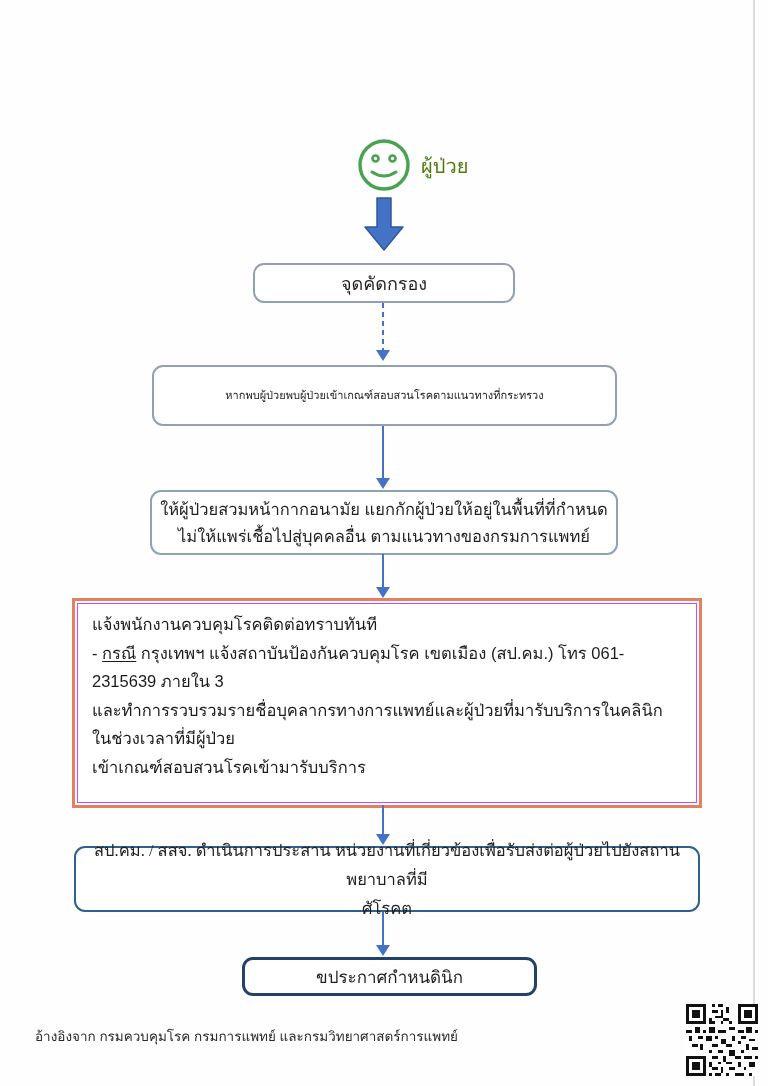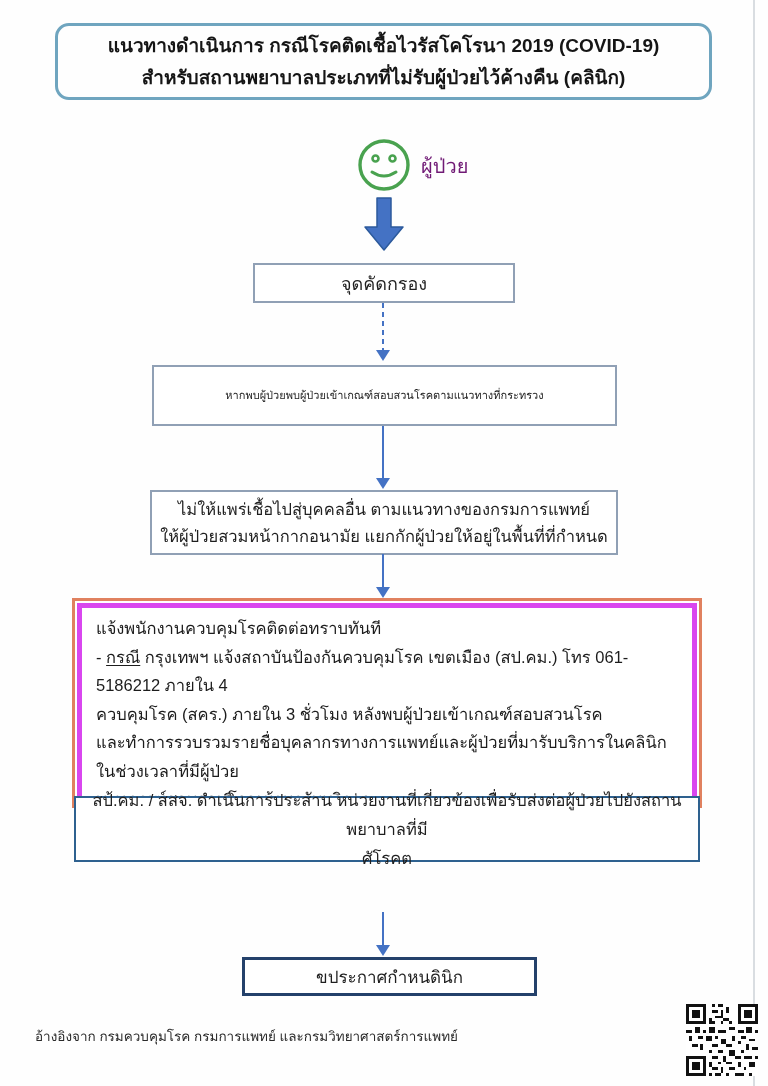--- a/index.html
+++ b/index.html
@@ -11,51 +11,47 @@
   
   .edge-line{left:753px;top:0;width:2px;height:1086px;background:#d9dde1;}
   
   .title-box{
     left:55px;top:23px;width:651px;height:71px;
     border:3px solid #6fa5bf;border-radius:14px;
     display:flex;flex-direction:column;justify-content:center;align-items:center;
     text-align:center;font-weight:bold;font-size:19px;line-height:32px;color:#151515;
   }
   
-  .patient-label{left:421px;top:150px;font-size:20px;color:#701a75;}
-  
-  .fbox{background:#fff;display:flex;flex-direction:column;justify-content:center;align-items:center;text-align:center;}
+  .patient-label{left:421px;top:150px;font-size:20px;color:#4d7c0f;}
+  
+  .fbox{background:#fff;display:flex;flex-direction:column;justify-content:center;align-items:center;text-align:center;border-radius:11px;}
   .thin{border:2px solid #90a0b5;}
   .screening-box{left:253px;top:263px;width:258px;height:36px;font-size:18px;}
   .criteria-box{left:152px;top:365px;width:461px;height:57px;font-size:11px;line-height:27px;}
   .isolate-box{left:150px;top:490px;width:464px;height:61px;font-size:16.5px;line-height:27px;}
   
   .notify-outer{left:72px;top:598px;width:620px;height:200px;border:3px solid #e0815f;padding:2px;background:#fff;}
-  .notify-inner{border:5px solid #d946ef;width:100%;height:100%;box-sizing:border-box;padding:6px 14px 0 14px;
+  .notify-inner{border:1px solid #d946ef;width:100%;height:100%;box-sizing:border-box;padding:6px 14px 0 14px;
     font-size:16.5px;line-height:28.5px;text-align:left;color:#1c1c1c;}
   .u{text-decoration:underline;text-underline-offset:2px;margin-top:9px;}
   
-  .refer-box{left:74px;top:796px;width:622px;height:62px;border:2px solid #2e618f;font-size:16.5px;line-height:29px;}
+  .refer-box{left:74px;top:846px;width:622px;height:62px;border:2px solid #2e618f;font-size:16.5px;line-height:29px;font-family:Liberation Serif, serif;}
   
   .clean-box{left:242px;top:957px;width:289px;height:33px;border:3px solid #24416b;font-size:17px;}
   
   .footer{left:35px;top:1026px;width:650px;font-size:13.5px;line-height:22.5px;color:#2a2a2a;}
   svg{display:block;}
 </style>
 </head>
 <body>
 
 <div id="page">
 
   <div class="abs edge-line"></div>
 
-  <div class="abs title-box">
-    <div>แนวทางดำเนินการ กรณีโรคติดเชื้อไวรัสโคโรนา 2019 (COVID-19)</div>
-    <div>สำหรับสถานพยาบาลประเภทที่ไม่รับผู้ป่วยไว้ค้างคืน (คลินิก)</div>
-  </div>
 
   <div class="abs" style="left:356px;top:137px;">
     <svg width="56" height="56" viewBox="0 0 56 56">
       <circle cx="28" cy="28" r="24" fill="none" stroke="#49a24f" stroke-width="3.4"></circle>
       <circle cx="19.5" cy="21.5" r="3" fill="none" stroke="#49a24f" stroke-width="2.6"></circle>
       <circle cx="36.5" cy="21.5" r="3" fill="none" stroke="#49a24f" stroke-width="2.6"></circle>
       <path d="M16 35 Q 28 43 40 35" fill="none" stroke="#49a24f" stroke-width="3" stroke-linecap="round"></path>
     </svg>
   </div>
   <div class="abs patient-label">ผู้ป่วย</div>
@@ -82,36 +78,35 @@
   </div>
 
   <div class="abs" style="left:373px;top:426px;">
     <svg width="20" height="64" viewBox="0 0 20 64">
       <line x1="10" y1="0" x2="10" y2="53" stroke="#4472c4" stroke-width="2"></line>
       <polygon points="3,52 17,52 10,63" fill="#4472c4"></polygon>
     </svg>
   </div>
 
   <div class="abs fbox thin isolate-box">
+    <div>ให้ผู้ป่วยสวมหน้ากากอนามัย แยกกักผู้ป่วยให้อยู่ในพื้นที่ที่กำหนด</div>
     <div>ไม่ให้แพร่เชื้อไปสู่บุคคลอื่น ตามแนวทางของกรมการแพทย์</div>
-    <div>ให้ผู้ป่วยสวมหน้ากากอนามัย แยกกักผู้ป่วยให้อยู่ในพื้นที่ที่กำหนด</div>
   </div>
 
   <div class="abs" style="left:373px;top:554px;">
     <svg width="20" height="45" viewBox="0 0 20 45">
       <line x1="10" y1="0" x2="10" y2="34" stroke="#4472c4" stroke-width="2"></line>
       <polygon points="3,33 17,33 10,44" fill="#4472c4"></polygon>
     </svg>
   </div>
 
   <div class="abs notify-outer">
     <div class="notify-inner">
       <div>แจ้งพนักงานควบคุมโรคติดต่อทราบทันที</div>
-      <div><span>- </span><span class="u">กรณี</span><span> กรุงเทพฯ แจ้งสถาบันป้องกันควบคุมโรค เขตเมือง (สป.คม.) โทร 061-5186212 ภายใน 4</span></div>
-      <div>ควบคุมโรค (สคร.) ภายใน 3 ชั่วโมง หลังพบผู้ป่วยเข้าเกณฑ์สอบสวนโรค</div>
+      <div><span>- </span><span class="u">กรณี</span><span> กรุงเทพฯ แจ้งสถาบันป้องกันควบคุมโรค เขตเมือง (สป.คม.) โทร 061-2315639 ภายใน 3</span></div>
       <div>และทำการรวบรวมรายชื่อบุคลากรทางการแพทย์และผู้ป่วยที่มารับบริการในคลินิกในช่วงเวลาที่มีผู้ป่วย</div>
       <div>เข้าเกณฑ์สอบสวนโรคเข้ามารับบริการ</div>
     </div>
   </div>
 
   <div class="abs" style="left:373px;top:805px;">
     <svg width="20" height="41" viewBox="0 0 20 41">
       <line x1="10" y1="0" x2="10" y2="30" stroke="#4472c4" stroke-width="2"></line>
       <polygon points="3,29 17,29 10,40" fill="#4472c4"></polygon>
     </svg>

